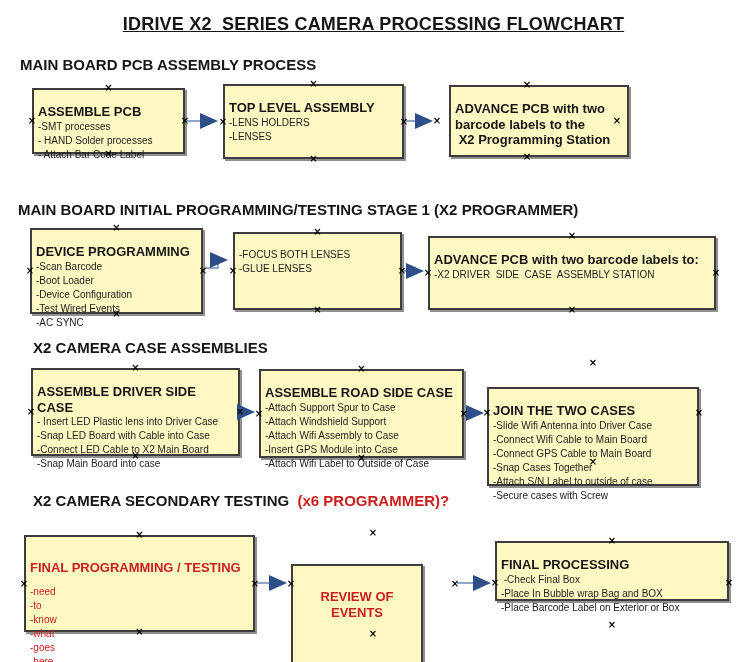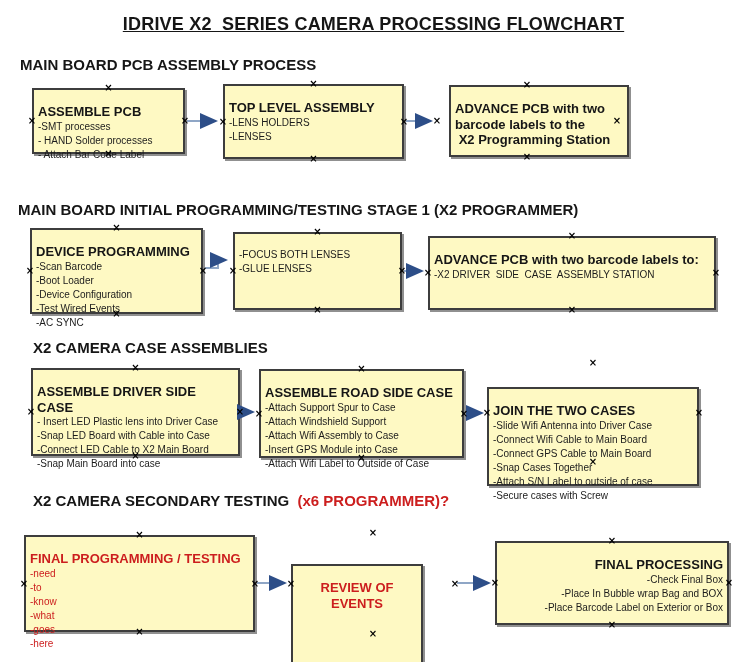--- a/index.html
+++ b/index.html
@@ -21,21 +21,21 @@
     background:#fef9c3;border:2px solid #3d3d3d;
     box-shadow:2px 2px 0 rgba(125,125,125,.85);
     padding:14px 4px;
   }
   .fbox-title{
     font-size:13px;font-weight:bold;line-height:15.5px;white-space:pre-wrap;color:#161616;
   }
   .fbox-items{
     font-size:10px;line-height:14px;white-space:pre-wrap;color:#1c1c1c;
   }
-  .fbox.red .fbox-title,.fbox.red .fbox-items{color:#cc1e1e;}
+  .fbox.red .fbox-title,.fbox.red .fbox-items{color:#cc1e1e;margin-top:9px;}
   #arrows{position:absolute;left:0;top:0;width:747px;height:662px;pointer-events:none;}
   #arrows path.conn{stroke:#8fa6c6;stroke-width:2;fill:none;}
   .handle{
     position:absolute;transform:translate(-50%,-50%);
     font-size:10px;line-height:10px;color:#000;font-weight:bold;
     font-family:"DejaVu Sans",sans-serif;pointer-events:none;
   }
 </style>
 </head>
 <body>
@@ -113,21 +113,21 @@
     <div class="fbox-items">-need
 -to
 -know
 -what
 -goes
 -here</div>
   </div>
   <div class="fbox red" style="left:291px;top:564px;width:132px;height:101px;text-align:center;">
     <div class="fbox-title">REVIEW OF EVENTS</div>
   </div>
-  <div class="fbox" style="left:495px;top:541px;width:234px;height:84px;text-align:right;">
+  <div class="fbox" style="left:495px;top:541px;width:234px;height:60px;">
     <div class="fbox-title">FINAL PROCESSING</div>
     <div class="fbox-items"> -Check Final Box
 -Place In Bubble wrap Bag and BOX
 -Place Barcode Label on Exterior or Box</div>
   </div>
 
   <svg id="arrows" xmlns="http://www.w3.org/2000/svg">
     <defs>
       <marker id="ah" markerWidth="10" markerHeight="10" refX="7.5" refY="4" orient="auto">
         <path d="M0,0 L9,4 L0,8 Z" fill="#2d4e88"></path>

